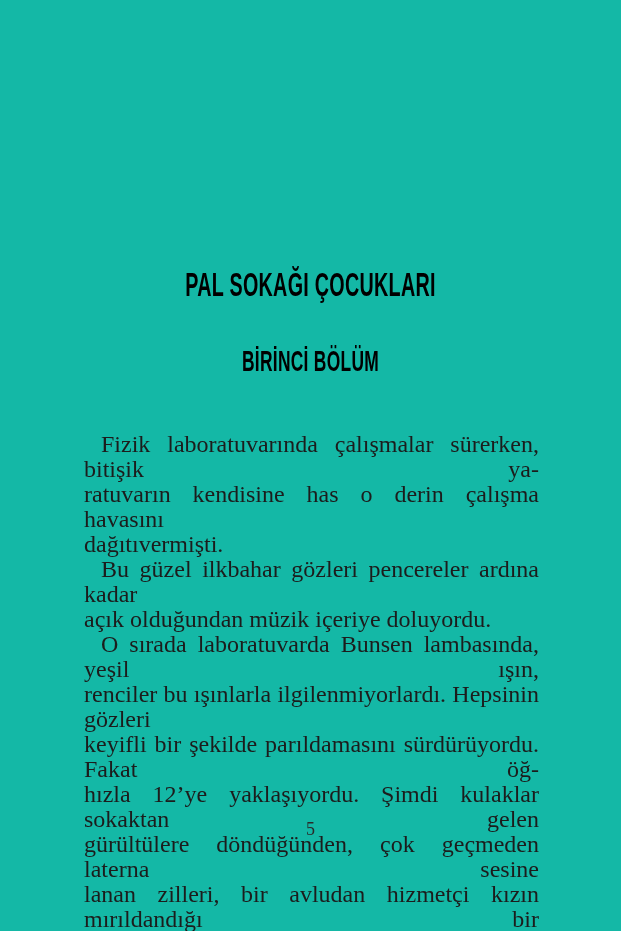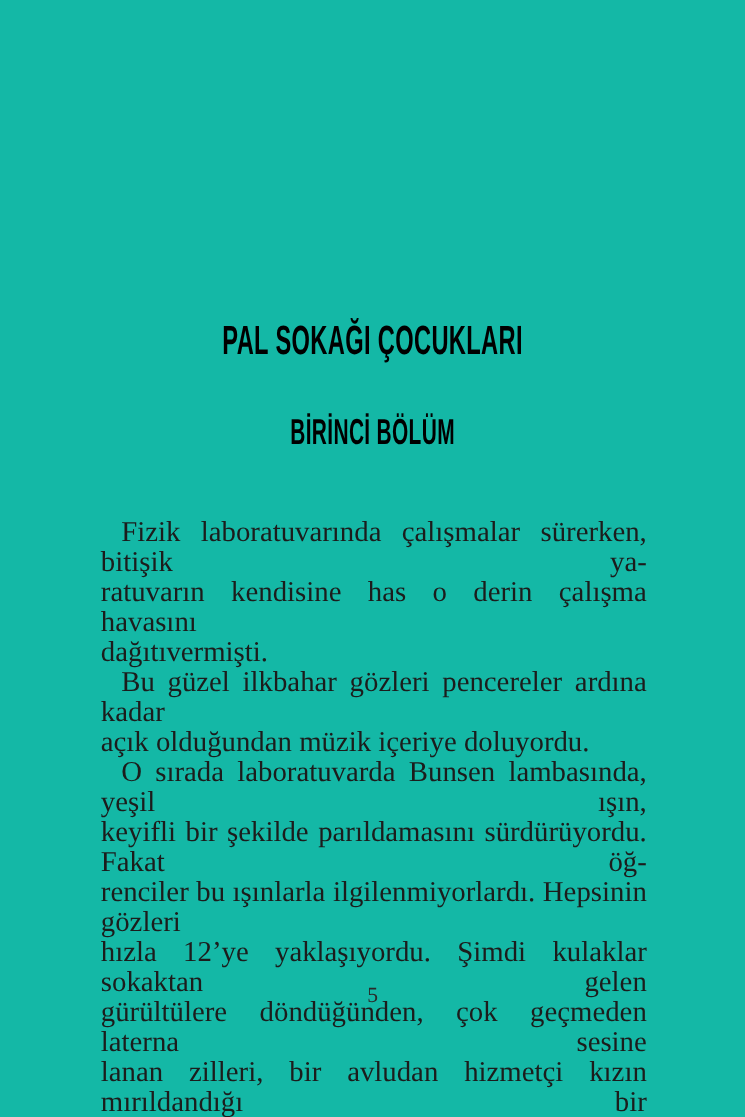--- a/index.html
+++ b/index.html
@@ -89,22 +89,22 @@
 
   <div class="body-text">
     <div class="line para-start">Fizik laboratuvarında çalışmalar sürerken, bitişik ya-</div>
     <div class="line">ratuvarın kendisine has o derin çalışma havasını</div>
     <div class="line para-end">dağıtıvermişti.</div>
 
     <div class="line para-start">Bu güzel ilkbahar gözleri pencereler ardına kadar</div>
     <div class="line para-end">açık olduğundan müzik içeriye doluyordu.</div>
 
     <div class="line para-start">O sırada laboratuvarda Bunsen lambasında, yeşil ışın,</div>
+    <div class="line">renciler bu ışınlarla ilgilenmiyorlardı. Hepsinin gözleri</div>
     <div class="line">keyifli bir şekilde parıldamasını sürdürüyordu. Fakat öğ-</div>
-    <div class="line">renciler bu ışınlarla ilgilenmiyorlardı. Hepsinin gözleri</div>
     <div class="line">hızla 12’ye yaklaşıyordu. Şimdi kulaklar sokaktan gelen</div>
     <div class="line">gürültülere döndüğünden, çok geçmeden laterna sesine</div>
     <div class="line">lanan zilleri, bir avludan hizmetçi kızın mırıldandığı bir</div>
     <div class="line para-end">halk şarkısı, laternanın sesine eşlik etmeye başlamıştı.</div>
   </div>
 
   <div class="page-number">5</div>
 
 </div>
 

